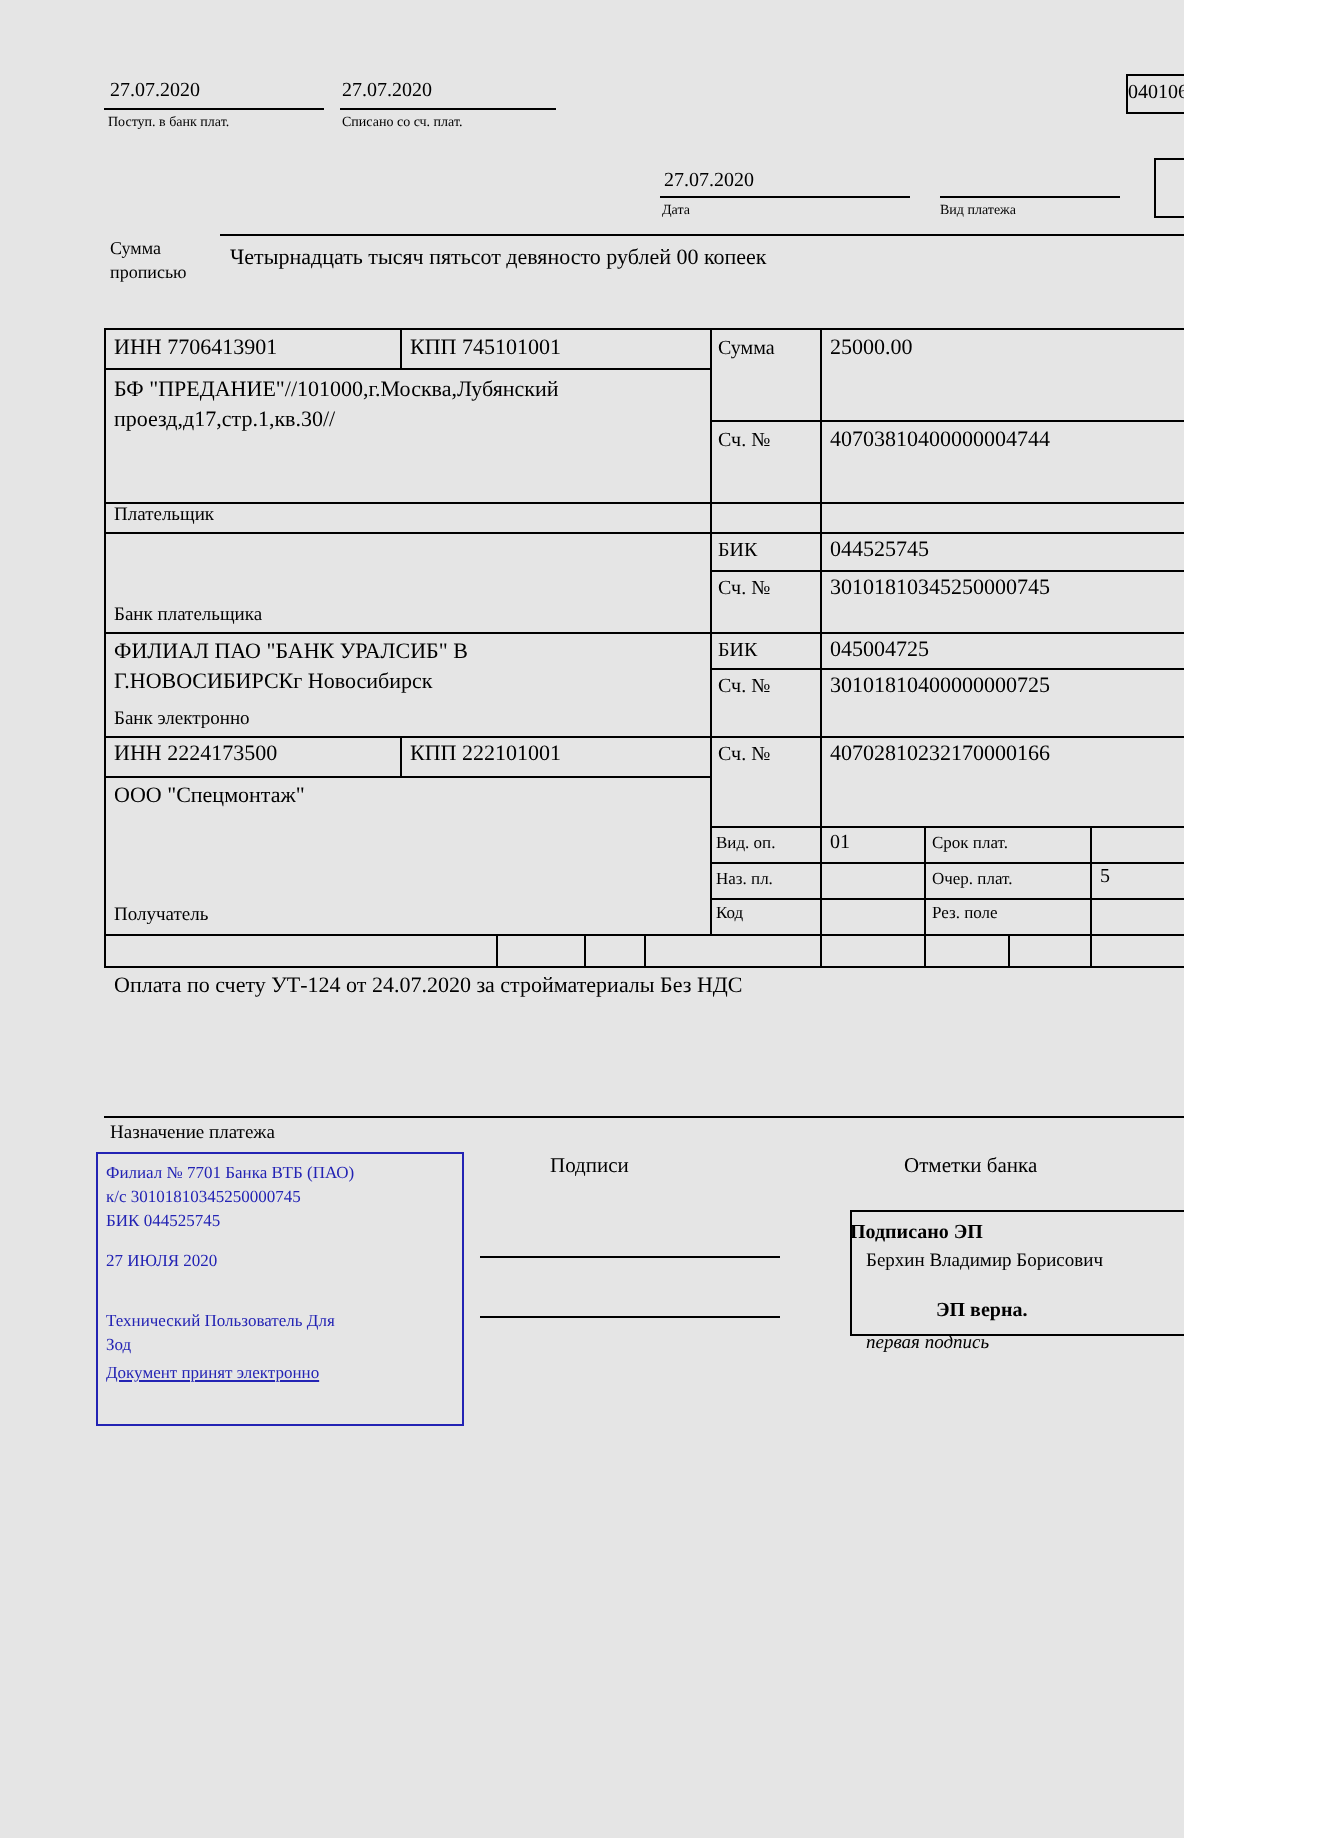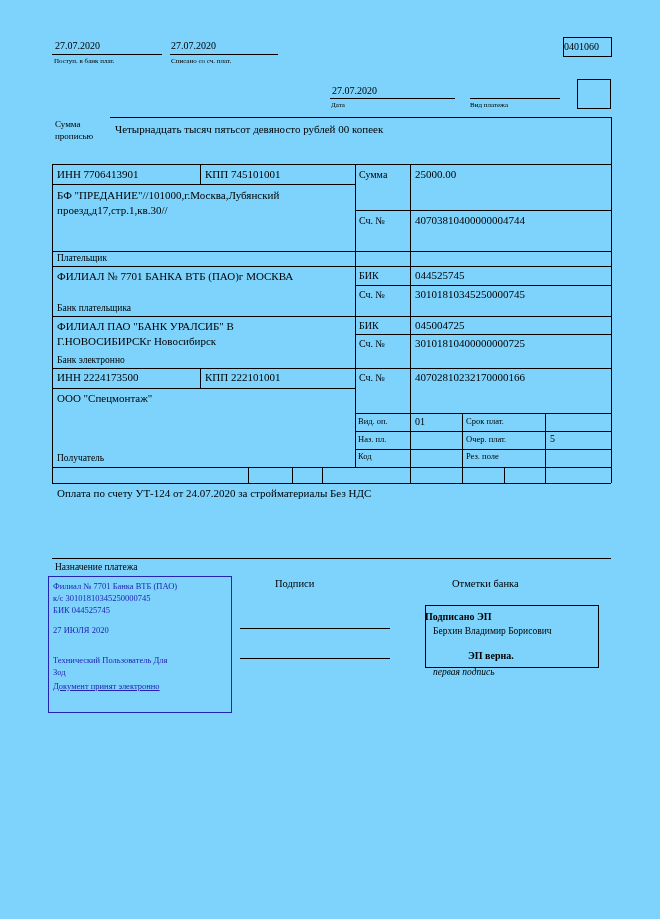--- a/index.html
+++ b/index.html
@@ -1,18 +1,18 @@
 <!DOCTYPE html>
 <html><head>
 <meta charset="utf-8">
 <style>
   * { margin:0; padding:0; box-sizing:border-box; }
   html,body { background:#ffffff; }
   .page {
-    position:relative; width:660px; height:919px; background:#7dd3fc;
+    position:relative; width:592px; height:919px; background:#e5e5e5;
     font-family:"Liberation Serif", serif; color:#000; overflow:hidden;
   }
   .t { position:absolute; white-space:nowrap; font-size:11px; line-height:1.15; }
   .f10 { font-size:10px; }
   .f105 { font-size:10.5px; }
   .lab { font-size:10px; }
   .sec { font-size:9.5px; }
   .sm { font-size:8.5px; }
   .tiny { font-size:7px; }
   .b { font-weight:bold; }
@@ -87,21 +87,20 @@
   <div class="t" style="left:205px;top:168px">КПП 745101001</div>
   <div class="t lab" style="left:359px;top:169px">Сумма</div>
   <div class="t" style="left:415px;top:168px">25000.00</div>
 
   <div class="t" style="left:57px;top:189px">БФ "ПРЕДАНИЕ"//101000,г.Москва,Лубянский</div>
   <div class="t" style="left:57px;top:204px">проезд,д17,стр.1,кв.30//</div>
   <div class="t lab" style="left:359px;top:215px">Сч. №</div>
   <div class="t" style="left:415px;top:214px">40703810400000004744</div>
   <div class="t sec" style="left:57px;top:253px">Плательщик</div>
 
-  <div class="t" style="left:57px;top:270px">ФИЛИАЛ № 7701 БАНКА ВТБ (ПАО)г МОСКВА</div>
   <div class="t lab" style="left:359px;top:270px">БИК</div>
   <div class="t" style="left:415px;top:269px">044525745</div>
   <div class="t lab" style="left:359px;top:289px">Сч. №</div>
   <div class="t" style="left:415px;top:288px">30101810345250000745</div>
   <div class="t sec" style="left:57px;top:303px">Банк плательщика</div>
 
   <div class="t" style="left:57px;top:320px">ФИЛИАЛ ПАО "БАНК УРАЛСИБ" В</div>
   <div class="t" style="left:57px;top:335px">Г.НОВОСИБИРСКг Новосибирск</div>
   <div class="t lab" style="left:359px;top:320px">БИК</div>
   <div class="t" style="left:415px;top:319px">045004725</div>

